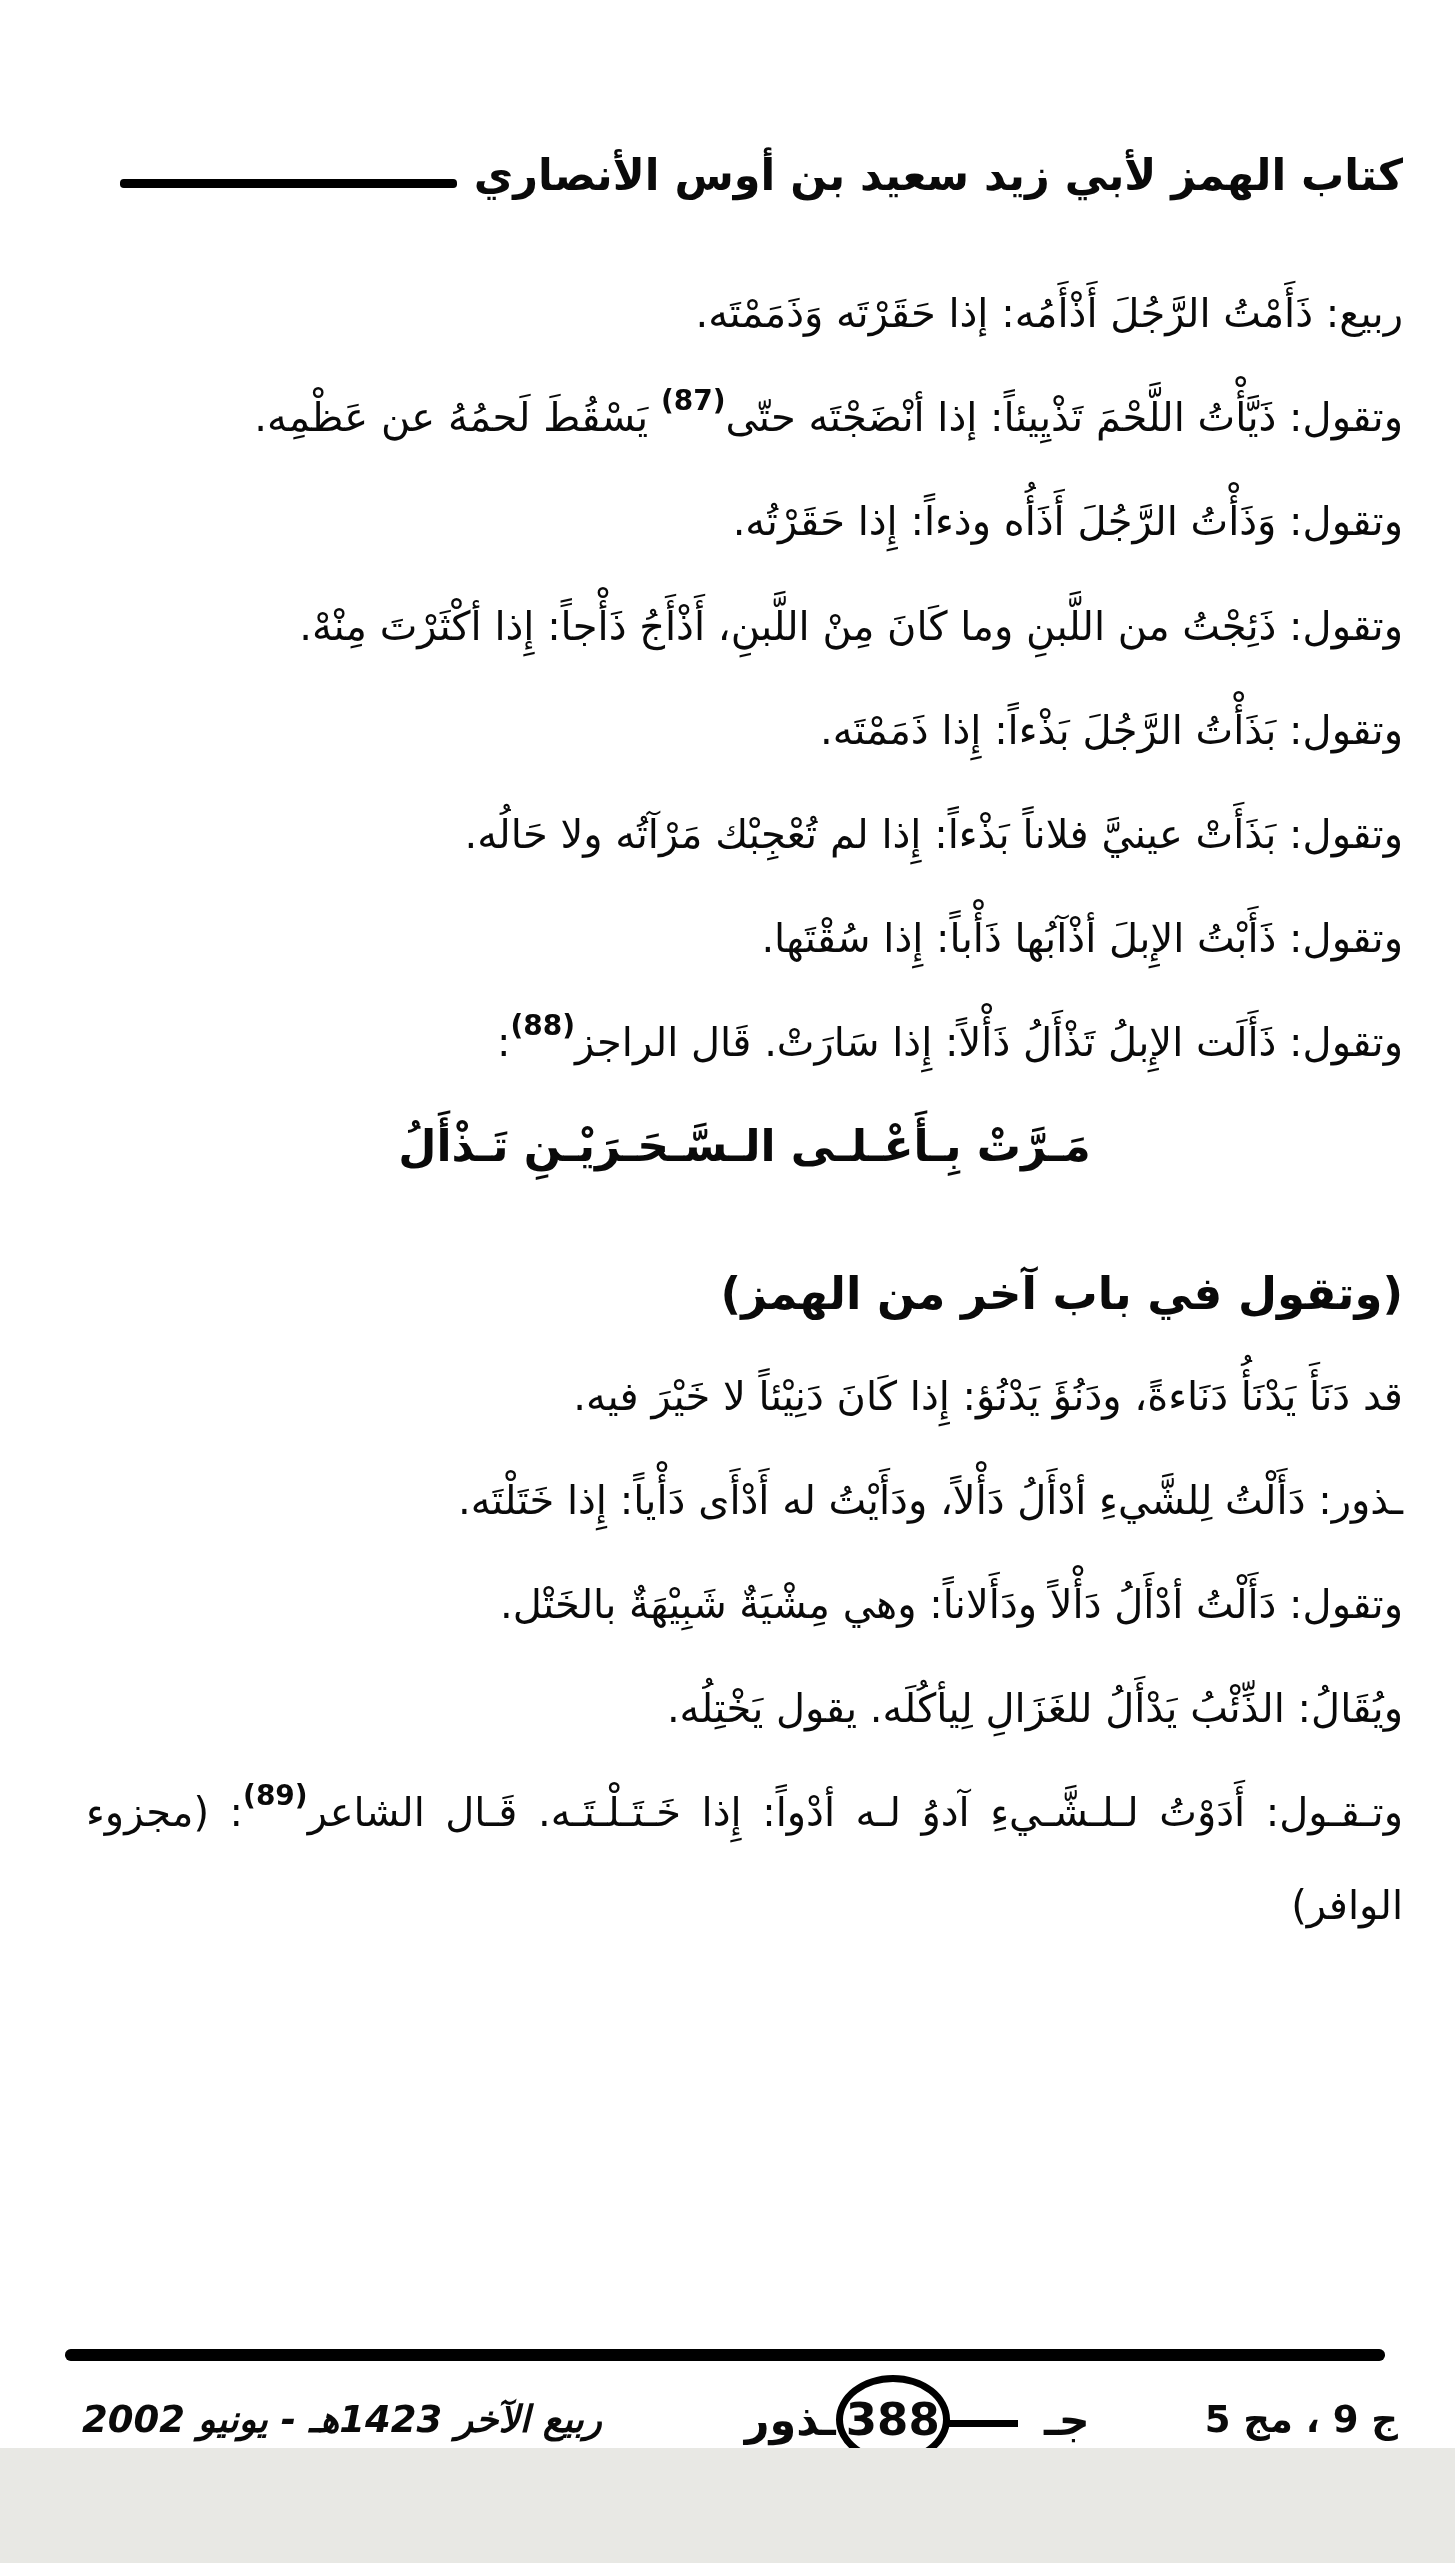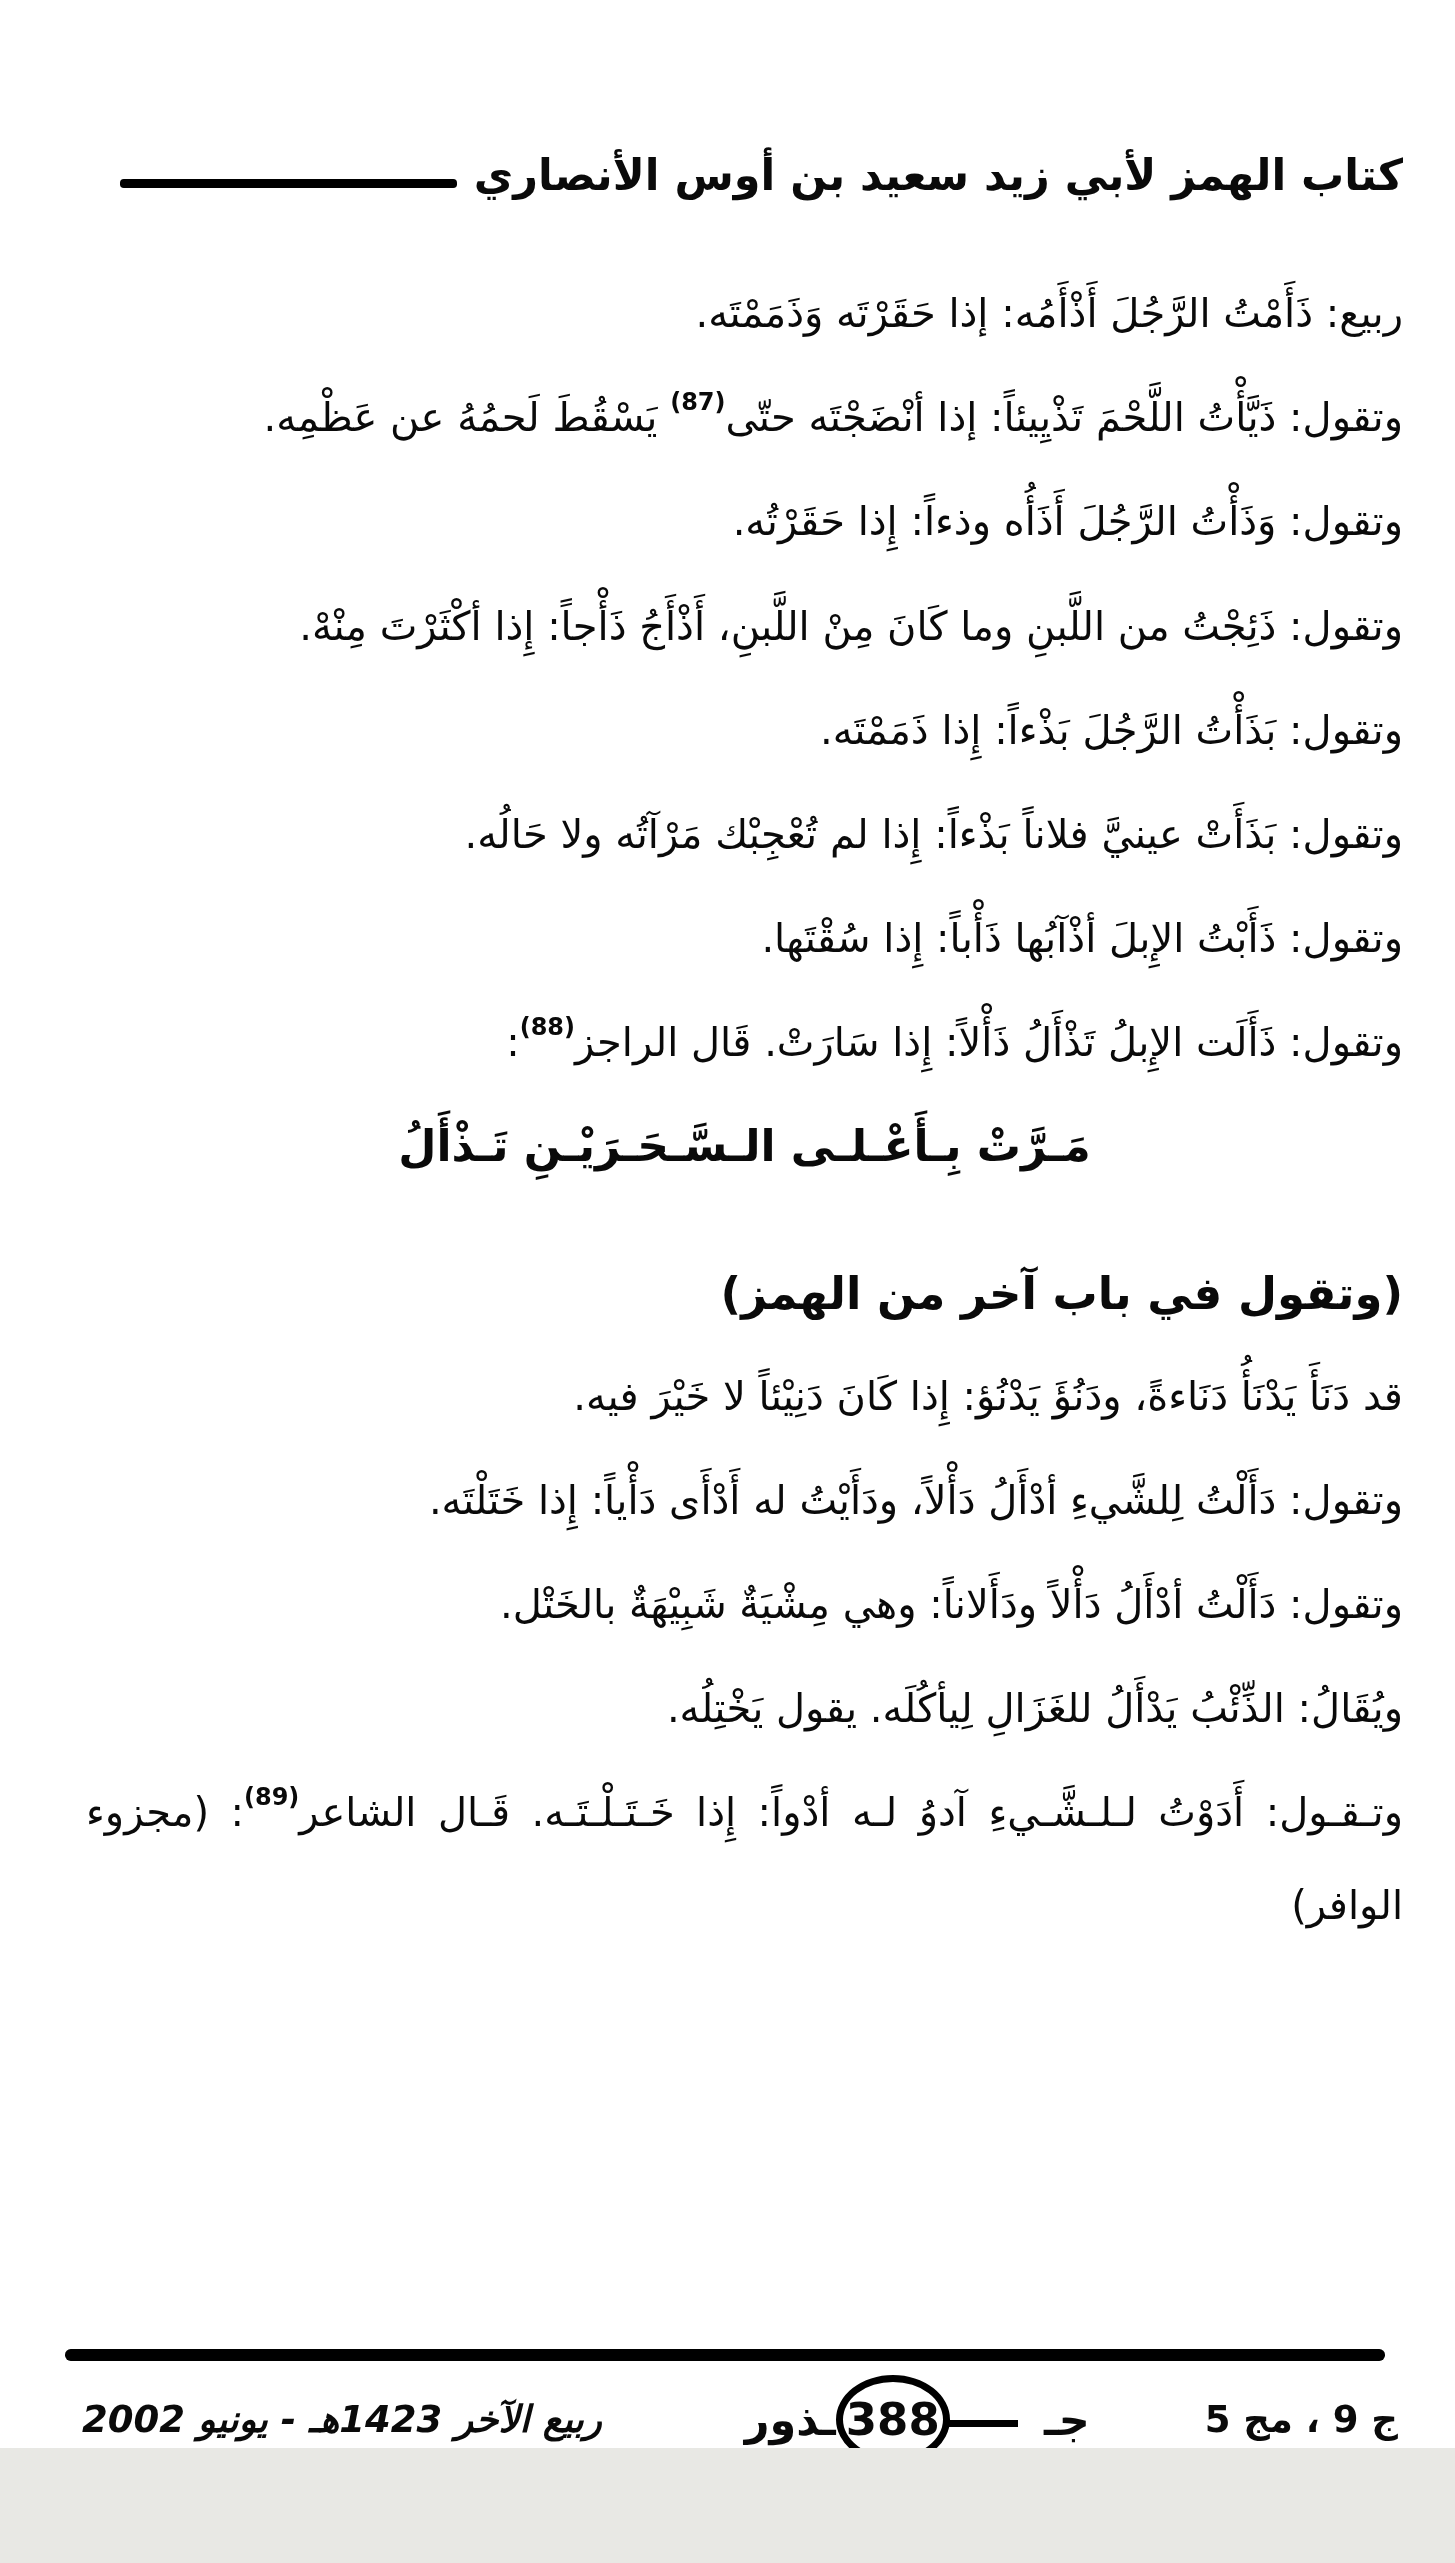--- a/index.html
+++ b/index.html
@@ -38,21 +38,21 @@
   
   .body-text {
     position: absolute;
     top: 267px; right: 52px; left: 87px;
     font-size: 40px;
     line-height: 2.32;
     text-align: justify;
   }
   .entry { margin-bottom: 11.4px; }
   .entry sup {
-    font-size: 24px;
+    font-size: 28px;
     line-height: 0;
     vertical-align: 21px;
     font-weight: bold;
   }
   .verse {
     font-size: 44px;
     font-weight: bold;
     text-align: center;
     margin: 15px 0 55px 0;
     line-height: 1.9;
@@ -134,21 +134,21 @@
     <p class="entry"><span>وتقول: ذَأَبْتُ الإِبلَ أذْآبُها ذَأْباً: إِذا سُقْتَها.</span></p>
 
     <p class="entry"><span>وتقول: ذَأَلَت الإِبلُ تَذْأَلُ ذَأْلاً: إِذا سَارَتْ. قَال الراجز</span><sup><span dir="ltr">(88)</span></sup><span>:</span></p>
 
     <div class="verse">مَـرَّتْ بِـأَعْـلـى الـسَّـحَـرَيْـنِ تَـذْأَلُ</div>
 
     <div class="section-heading">(وتقول في باب آخر من الهمز)</div>
 
     <p class="entry"><span>قد دَنَأَ يَدْنَأُ دَنَاءةً، ودَنُؤَ يَدْنُؤ: إِذا كَانَ دَنِيْئاً لا خَيْرَ فيه.</span></p>
 
-    <p class="entry"><span>وتقول: دَأَلْتُ لِلشَّيءِ أدْأَلُ دَأْلاً، ودَأَيْتُ له أَدْأَى دَأْياً: إِذا خَتَلْتَه.</span></p>
+    <p class="entry"><span>ـذور: دَأَلْتُ لِلشَّيءِ أدْأَلُ دَأْلاً، ودَأَيْتُ له أَدْأَى دَأْياً: إِذا خَتَلْتَه.</span></p>
 
     <p class="entry"><span>وتقول: دَأَلْتُ أدْأَلُ دَأْلاً ودَأَلاناً: وهي مِشْيَةٌ شَبِيْهَةٌ بالخَتْل.</span></p>
 
     <p class="entry"><span>ويُقَالُ: الذِّئْبُ يَدْأَلُ للغَزَالِ لِيأكُلَه. يقول يَخْتِلُه.</span></p>
 
     <p class="entry"><span>وتـقـول: أَدَوْتُ لـلـشَّـيءِ آدوُ لـه أدْواً: إِذا خَـتَـلْـتَـه. قَـال الشاعر</span><sup><span dir="ltr">(89)</span></sup><span>: (مجزوء الوافر)</span></p>
 
   </div>
 
   <div class="footer-rule"></div>

